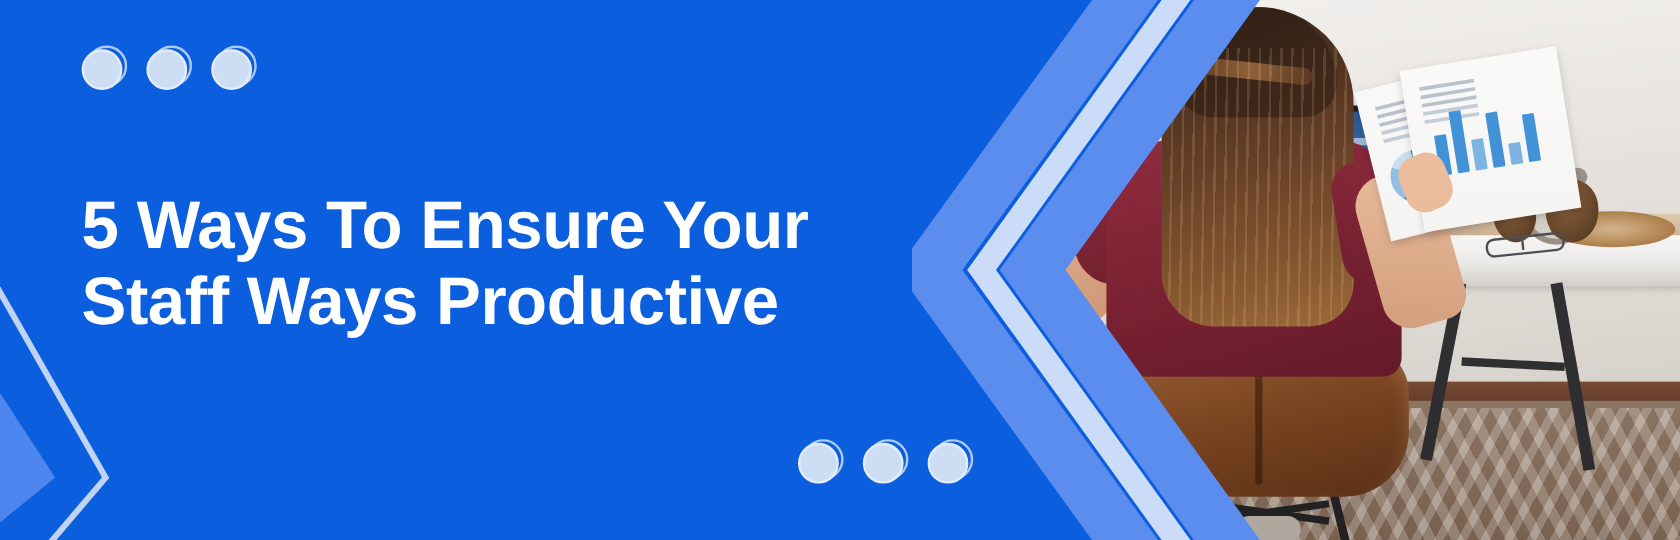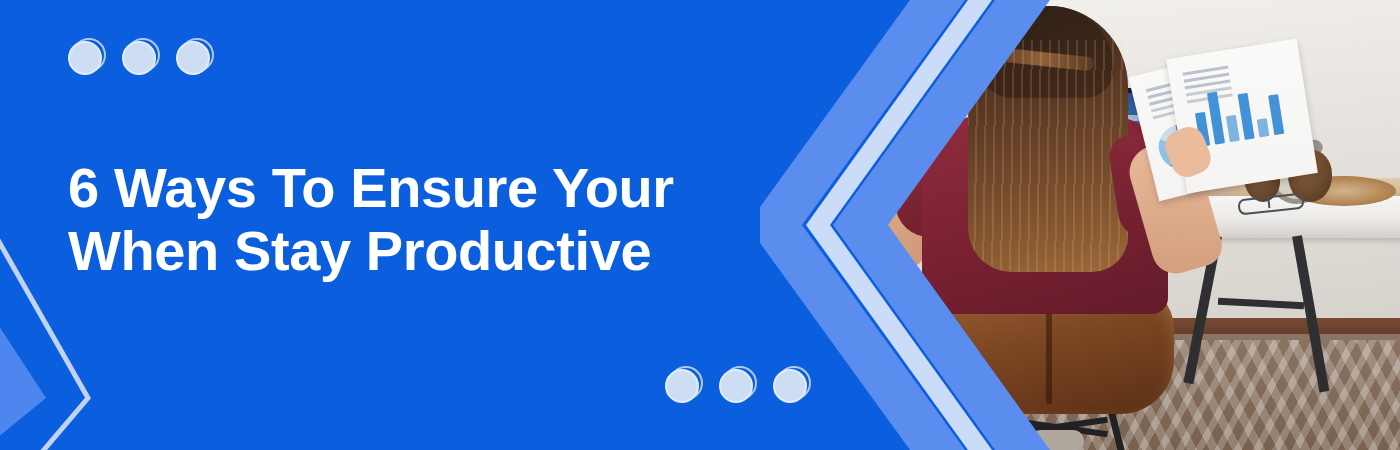--- a/index.html
+++ b/index.html
@@ -481,22 +481,22 @@
       <span class="ring"></span>
       <span class="fill"></span>
     </div>
     <div class="dot">
       <span class="ring"></span>
       <span class="fill"></span>
     </div>
   </div>
 
   <h1 class="headline">
-    <span class="line">6 Ways To Ensure Your</span>
-    <span class="line">When Stay Productive</span>
+    <span class="line">5 Ways To Ensure Your</span>
+    <span class="line">Staff Ways Productive</span>
   </h1>
 
   <div class="dots bottom">
     <div class="dot">
       <span class="ring"></span>
       <span class="fill"></span>
     </div>
     <div class="dot">
       <span class="ring"></span>
       <span class="fill"></span>

